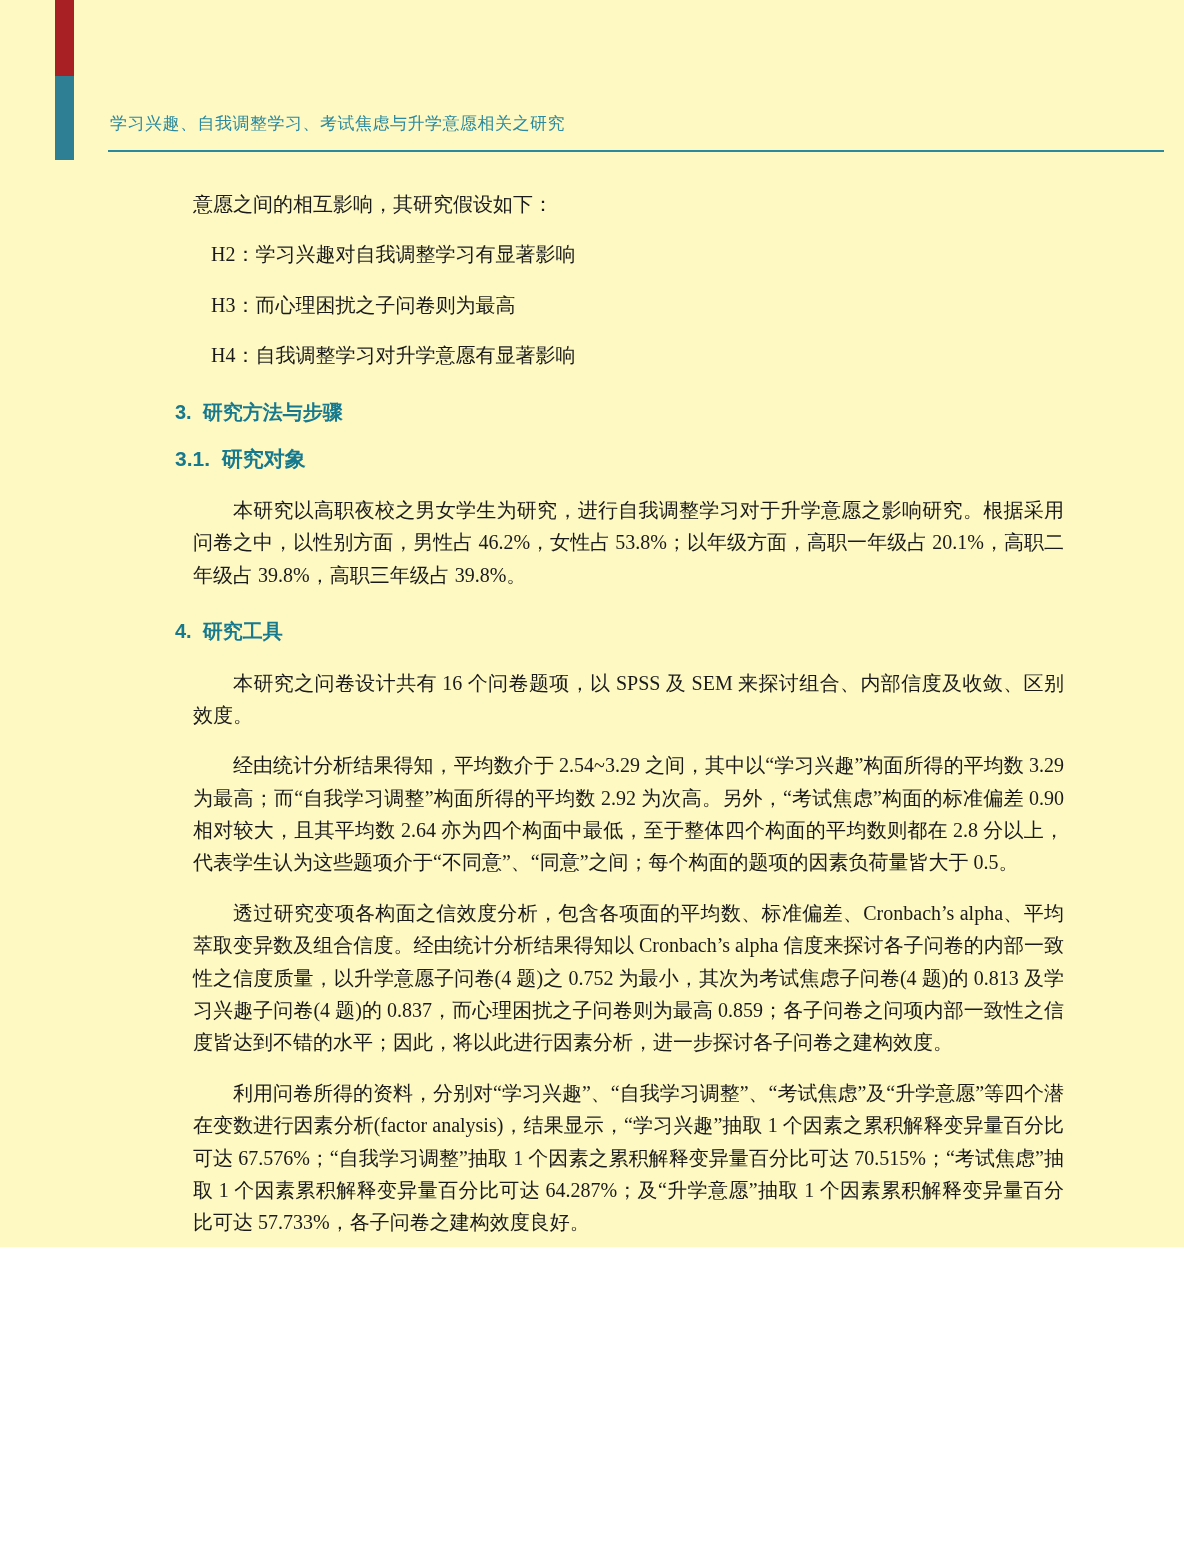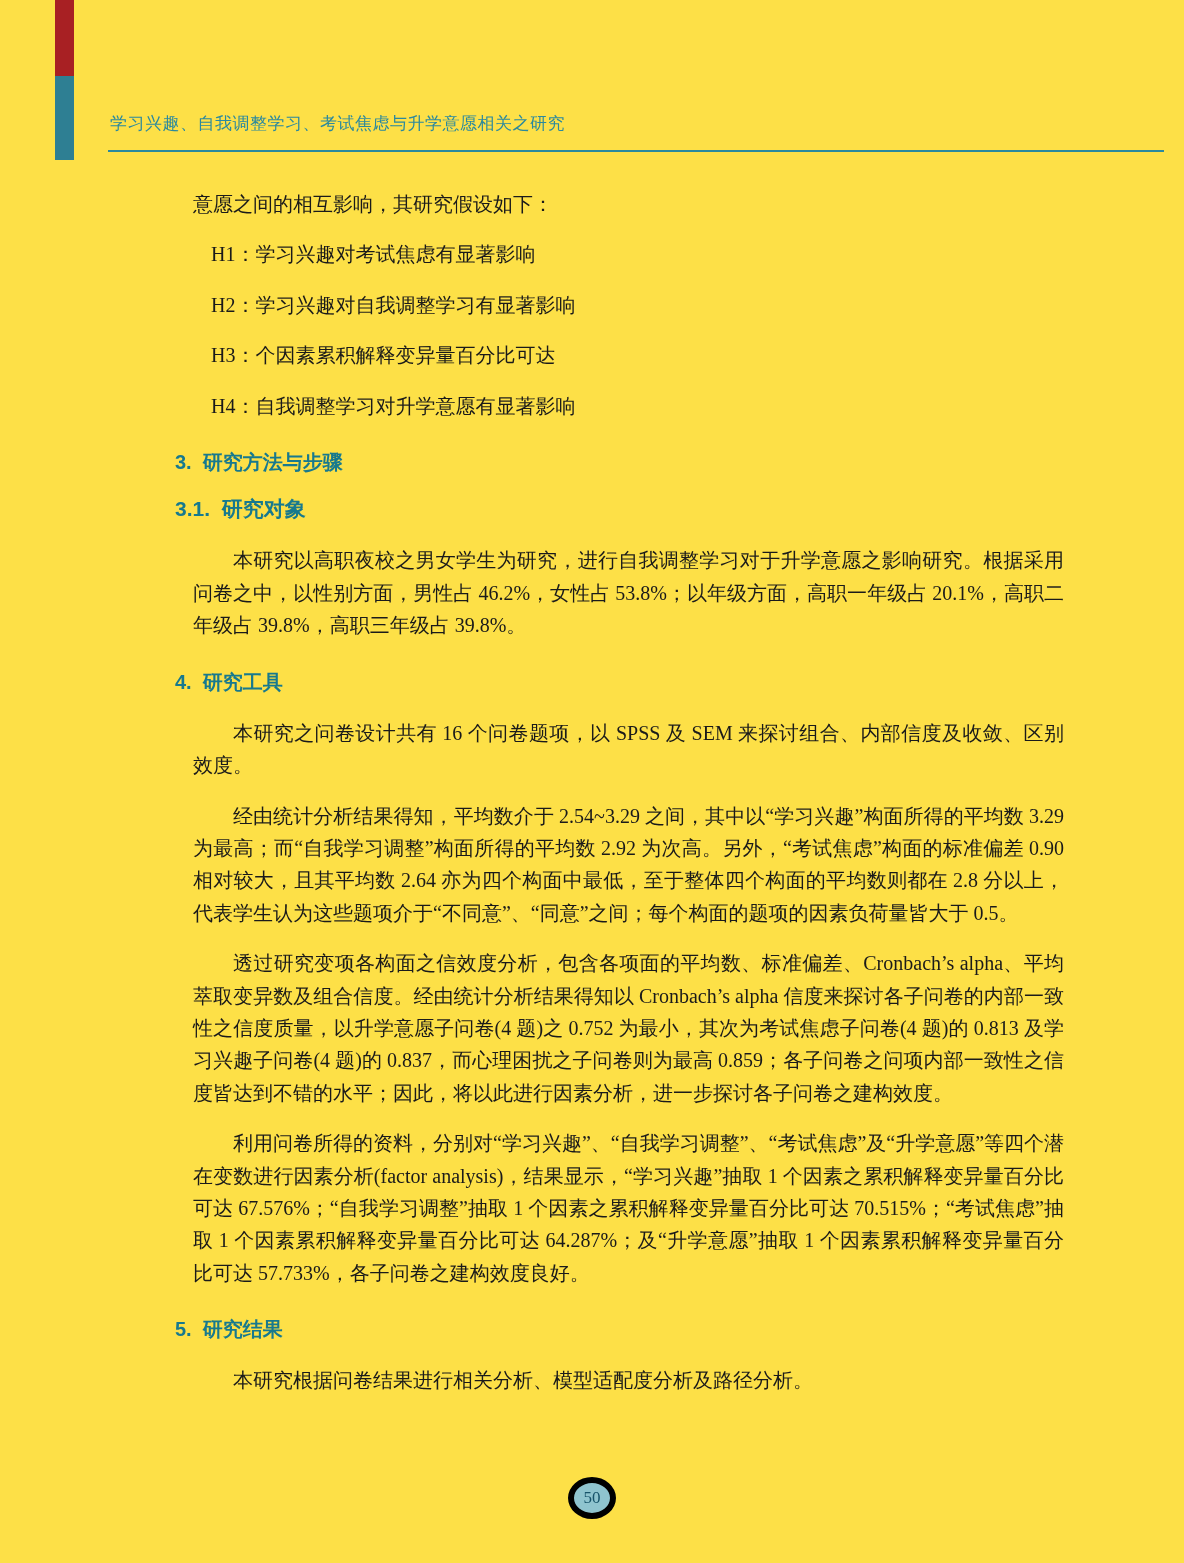--- a/index.html
+++ b/index.html
@@ -3,22 +3,22 @@
 <meta charset="utf-8">
 <style>
   html, body {
     margin: 0;
     padding: 0;
     background: #ffffff;
   }
   .page {
     position: relative;
     width: 1184px;
-    height: 1563px;
-    background: #fde047;
+    height: 1247px;
+    background: #fef9c3;
     overflow: hidden;
     font-family: "Liberation Serif", "DejaVu Serif", serif;
     color: #1a1a1a;
   }
   .bar {
     position: absolute;
     left: 55px;
     width: 19px;
   }
   .bar-red {
@@ -116,23 +116,22 @@
   <div class="bar bar-teal"></div>
 
   <div class="header-title">学习兴趣、自我调整学习、考试焦虑与升学意愿相关之研究</div>
   <div class="header-rule"></div>
 
   <div class="content">
 
     <p class="noindent">意愿之间的相互影响，其研究假设如下：</p>
 
     <div class="hyp-list">
-      <p>H1：学习兴趣对考试焦虑有显著影响</p>
       <p>H2：学习兴趣对自我调整学习有显著影响</p>
-      <p>H3：个因素累积解释变异量百分比可达</p>
+      <p>H3：而心理困扰之子问卷则为最高</p>
       <p>H4：自我调整学习对升学意愿有显著影响</p>
     </div>
 
     <h2 class="h-main">3.  研究方法与步骤</h2>
 
     <h3 class="h-sub">3.1.  研究对象</h3>
     <p>本研究以高职夜校之男女学生为研究，进行自我调整学习对于升学意愿之影响研究。根据采用问卷之中，以性别方面，男性占 46.2%，女性占 53.8%；以年级方面，高职一年级占 20.1%，高职二年级占 39.8%，高职三年级占 39.8%。</p>
 
     <h2 class="h-main tight">4.  研究工具</h2>
 

